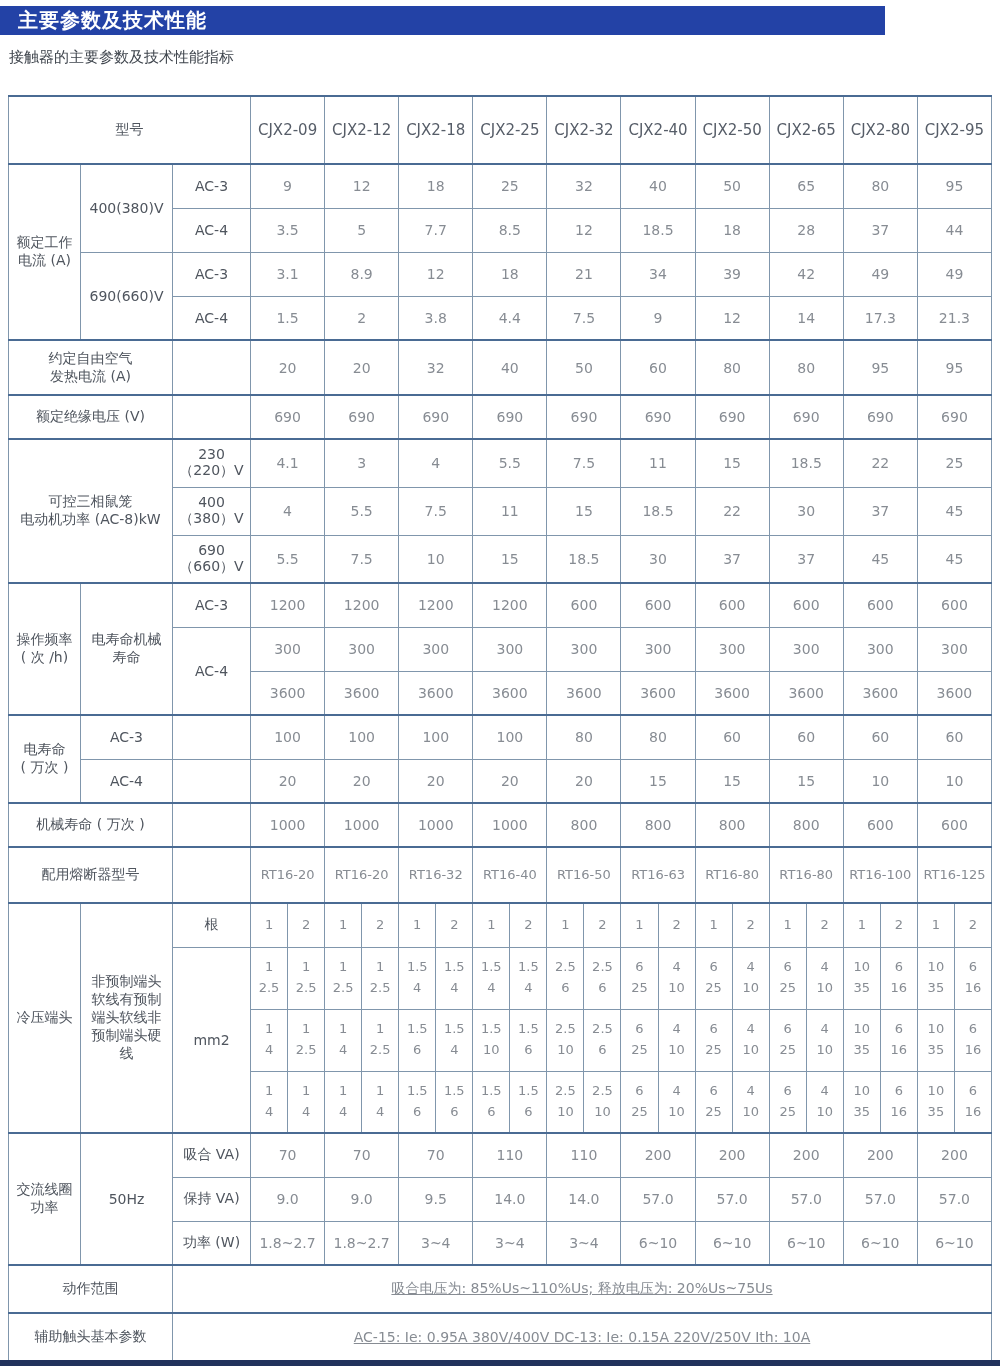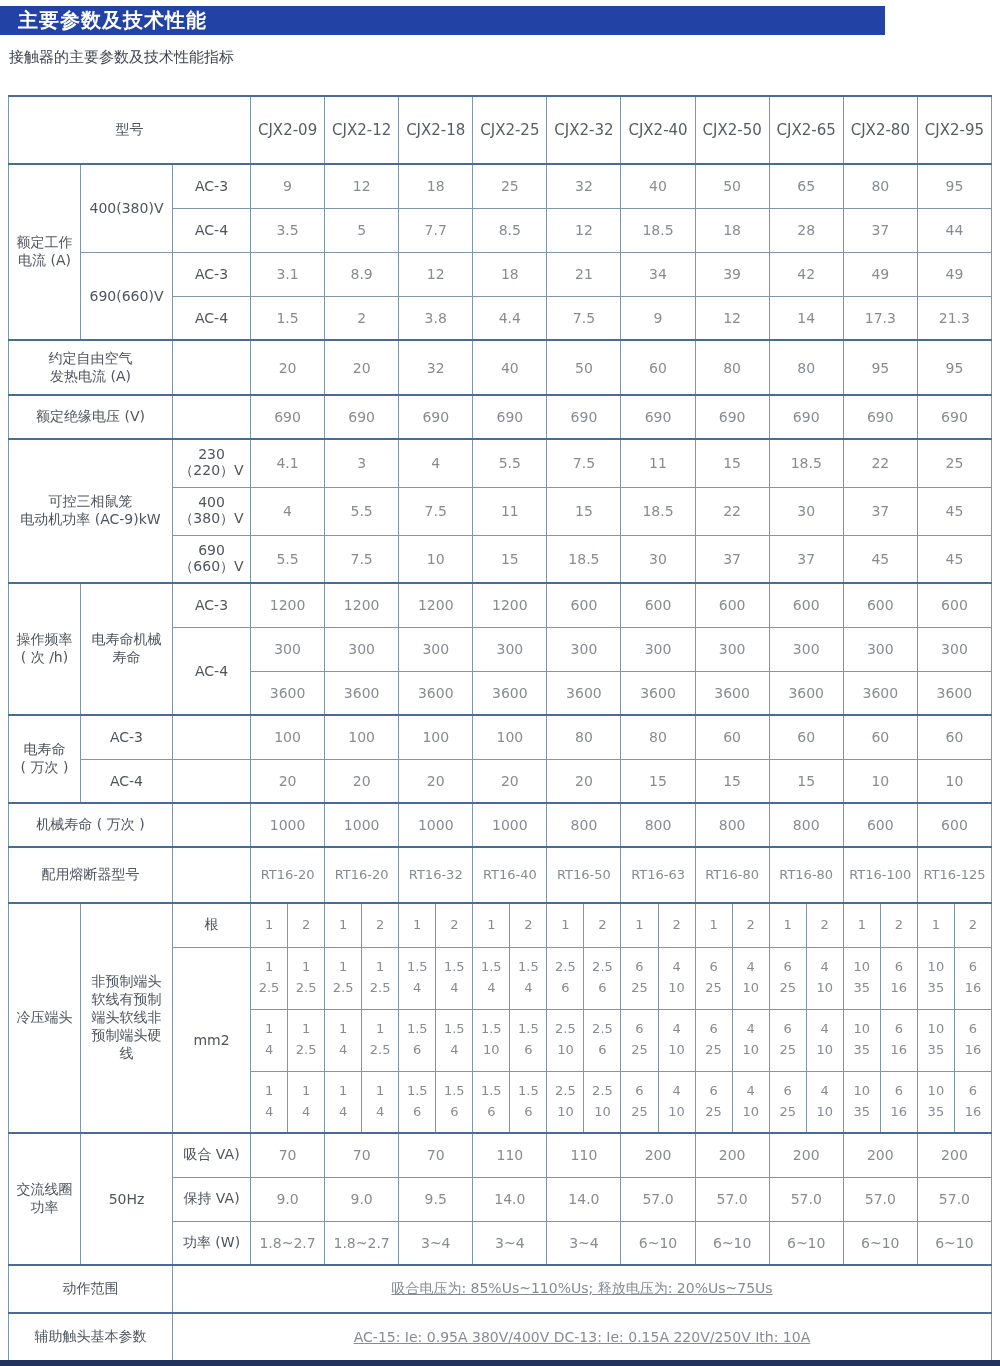--- a/index.html
+++ b/index.html
@@ -178,21 +178,21 @@
         <td class="val" colspan="2">690</td>
         <td class="val" colspan="2">690</td>
         <td class="val" colspan="2">690</td>
         <td class="val" colspan="2">690</td>
         <td class="val" colspan="2">690</td>
         <td class="val" colspan="2">690</td>
       </tr>
 
     <tr class="sec h48">
       <td class="lbl" colspan="2" rowspan="3">可控三相鼠笼
-电动机功率 (AC-9)kW</td>
+电动机功率 (AC-8)kW</td>
       <td class="lbl">230
 （220）V</td>
       <td class="val" colspan="2">4.1</td>
     <td class="val" colspan="2">3</td>
         <td class="val" colspan="2">4</td>
         <td class="val" colspan="2">5.5</td>
         <td class="val" colspan="2">7.5</td>
         <td class="val" colspan="2">11</td>
         <td class="val" colspan="2">15</td>
         <td class="val" colspan="2">18.5</td>

